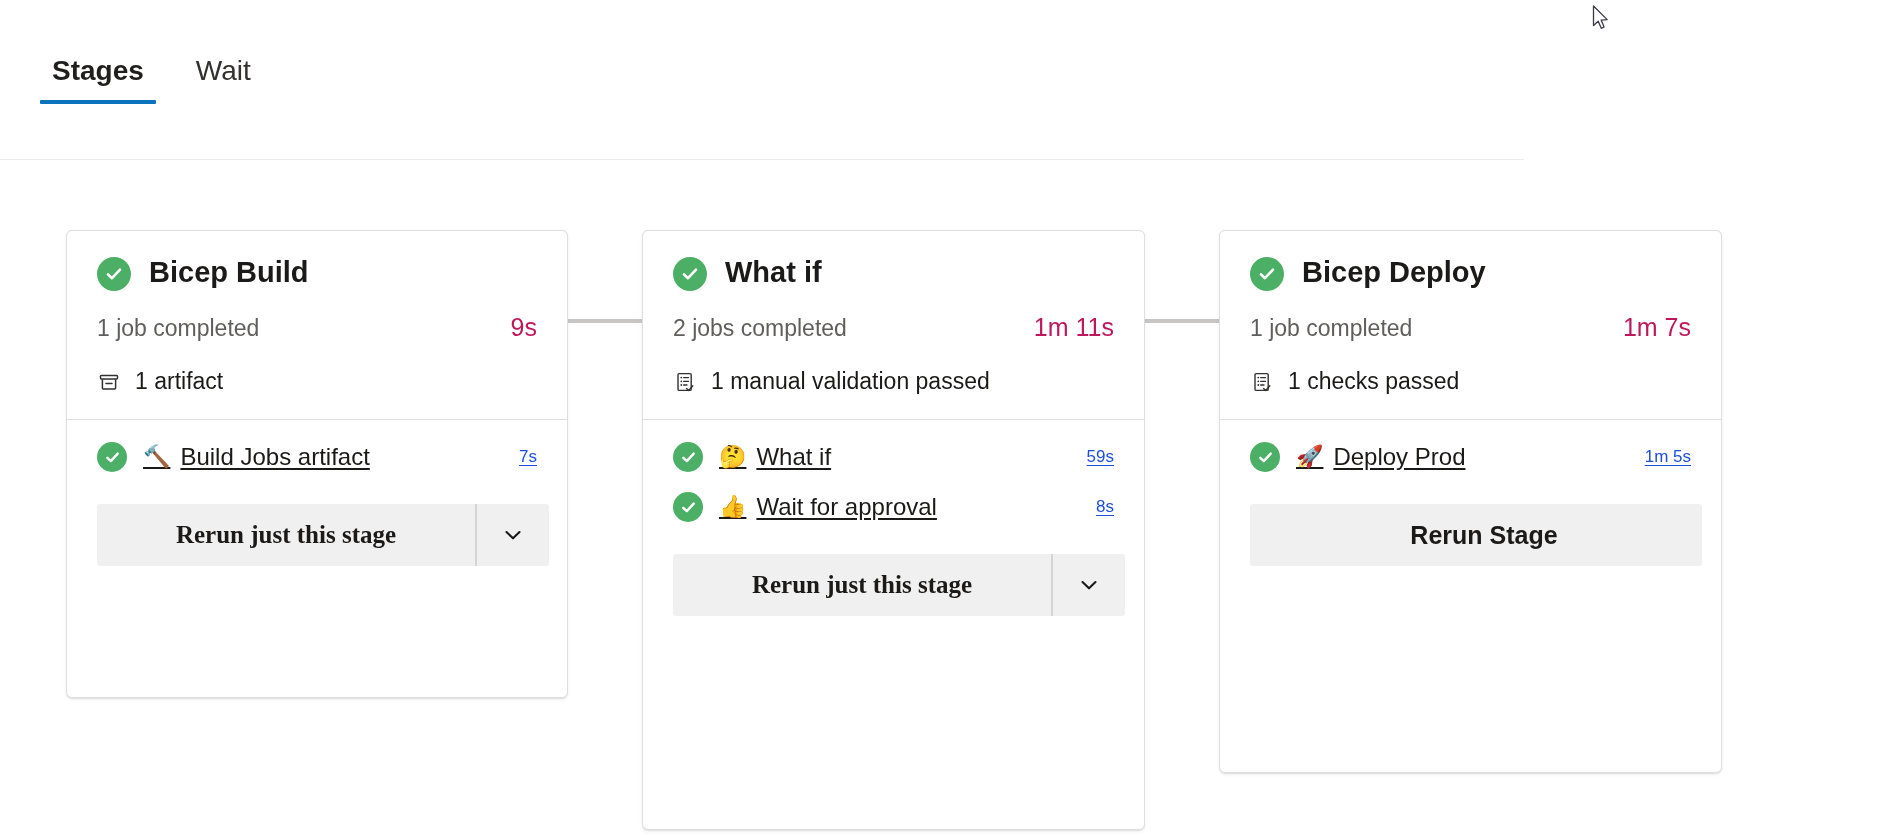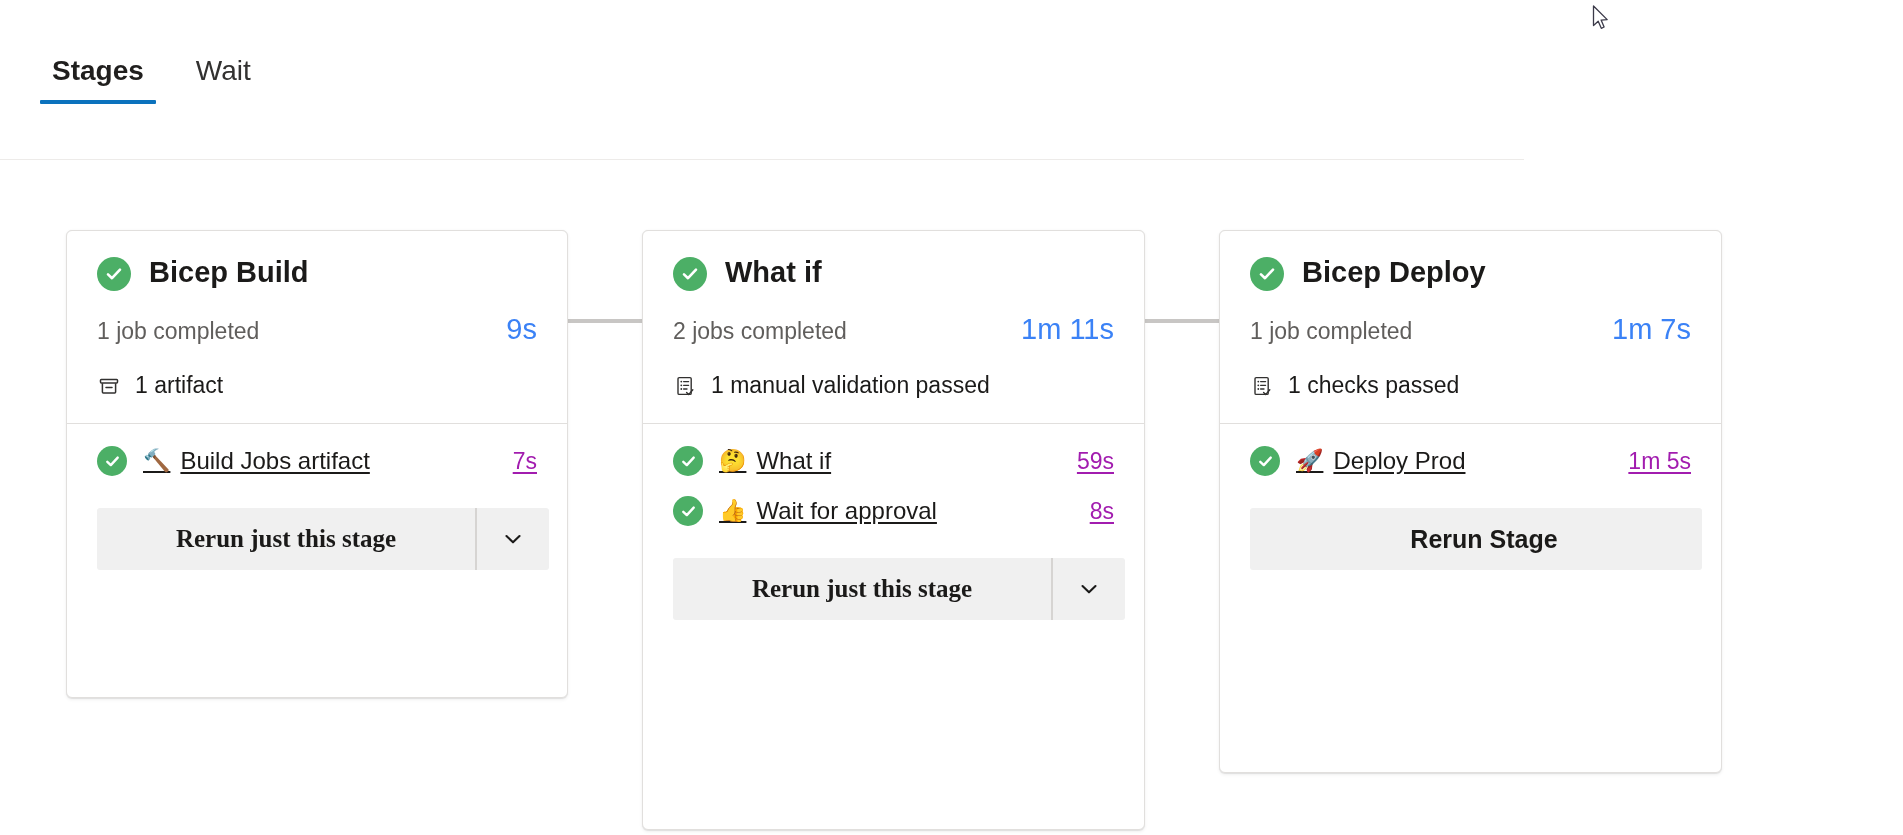--- a/index.html
+++ b/index.html
@@ -116,22 +116,22 @@
     display: flex;
     align-items: baseline;
     justify-content: space-between;
     margin-bottom: 26px;
   }
   .summary-text {
     font-size: 23px;
     color: #605e5c;
   }
   .summary-duration {
-    font-size: 29px;
-    color: #3b82f6;
+    font-size: 25px;
+    color: #be185d;
     white-space: nowrap;
   }
 
   .meta-row {
     display: flex;
     align-items: center;
     gap: 14px;
     font-size: 23px;
     color: #1b1a19;
     margin-bottom: 4px;
@@ -181,22 +181,22 @@
     cursor: pointer;
     white-space: nowrap;
   }
   .job-emoji {
     font-family: "DejaVu Sans", sans-serif;
     font-size: 22px;
     line-height: 1;
   }
   .job-duration {
     margin-left: auto;
-    font-size: 23px;
-    color: #a21caf;
+    font-size: 17px;
+    color: #1d4ed8;
     text-decoration: underline;
     text-underline-offset: 3px;
     cursor: pointer;
     white-space: nowrap;
   }
 
   
   .btn-area { padding: 12px 30px 28px 30px; }
   .split-button {
     display: flex;

